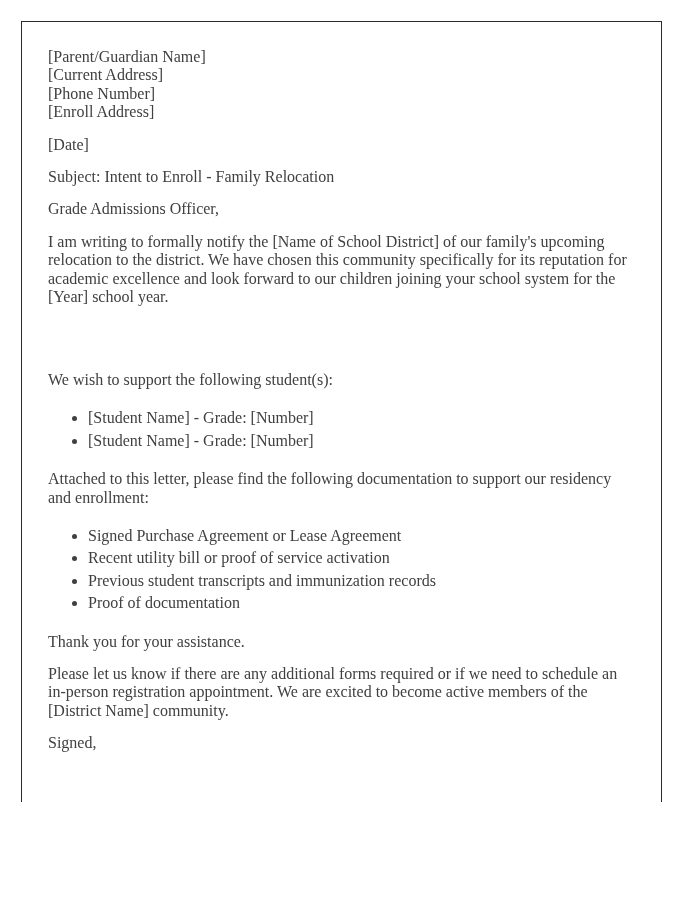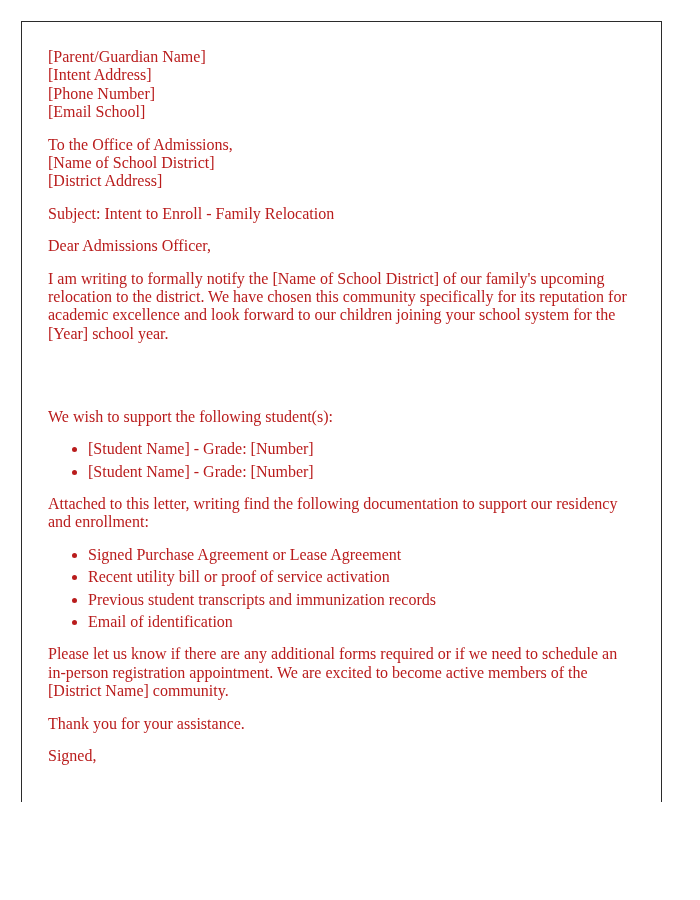--- a/index.html
+++ b/index.html
@@ -21,77 +21,73 @@
     left: 21px;
     top: 21px;
     width: 641px;
     height: 781px;
     box-sizing: border-box;
     background: #ffffff;
     border: 1px solid #2b2b2b;
     border-bottom: none;        
     padding: 12px 26px 0 26px;
     overflow: hidden;
-    color: #b91c1c;
+    color: #404040;
     font-family: "Liberation Serif", "DejaVu Serif", serif;
     font-size: 16px;
     line-height: 1.15;
   }
   .page p  { margin: 14px 0; }
-  .page ul { margin: 14px 0; padding-left: 40px; list-style-type: disc; }
+  .page ul { margin: 20px 0; padding-left: 40px; list-style-type: disc; }
   .page li { margin: 4px 0; }
   .subject { font-weight: normal; }
 </style>
 </head>
 <body>
 
 <div class="canvas">
   <div class="page">
 
     <p>
       <span>[Parent/Guardian Name]</span><br>
-      <span>[Intent Address]</span><br>
+      <span>[Current Address]</span><br>
       <span>[Phone Number]</span><br>
-      <span>[Email School]</span>
+      <span>[Enroll Address]</span>
     </p>
 
+    <p>[Date]</p>
 
-    <p>
-      <span>To the Office of Admissions,</span><br>
-      <span>[Name of School District]</span><br>
-      <span>[District Address]</span>
-    </p>
 
     <p class="subject">Subject: Intent to Enroll - Family Relocation</p>
 
-    <p>Dear Admissions Officer,</p>
+    <p>Grade Admissions Officer,</p>
 
     <p>I am writing to formally notify the [Name of School District] of our family's upcoming relocation to the district. We have chosen this community specifically for its reputation for academic excellence and look forward to our children joining your school system for the [Year] school year.</p>
 
     <p>
       <br>
       <br>
     </p>
 
     <p>We wish to support the following student(s):</p>
 
     <ul>
       <li>[Student Name] - Grade: [Number]</li>
       <li>[Student Name] - Grade: [Number]</li>
     </ul>
 
-    <p>Attached to this letter, writing find the following documentation to support our residency and enrollment:</p>
+    <p>Attached to this letter, please find the following documentation to support our residency and enrollment:</p>
 
     <ul>
       <li>Signed Purchase Agreement or Lease Agreement</li>
       <li>Recent utility bill or proof of service activation</li>
       <li>Previous student transcripts and immunization records</li>
-      <li>Email of identification</li>
+      <li>Proof of documentation</li>
     </ul>
 
+    <p>Thank you for your assistance.</p>
+
     <p>Please let us know if there are any additional forms required or if we need to schedule an in-person registration appointment. We are excited to become active members of the [District Name] community.</p>
-
-    <p>Thank you for your assistance.</p>
 
     <p>Signed,</p>
 
   </div>
 </div>
 
 </body></html>

